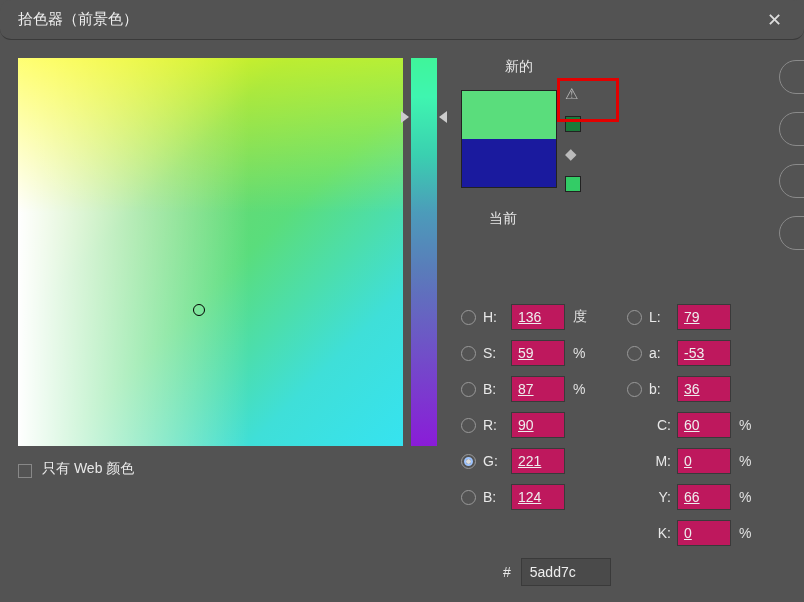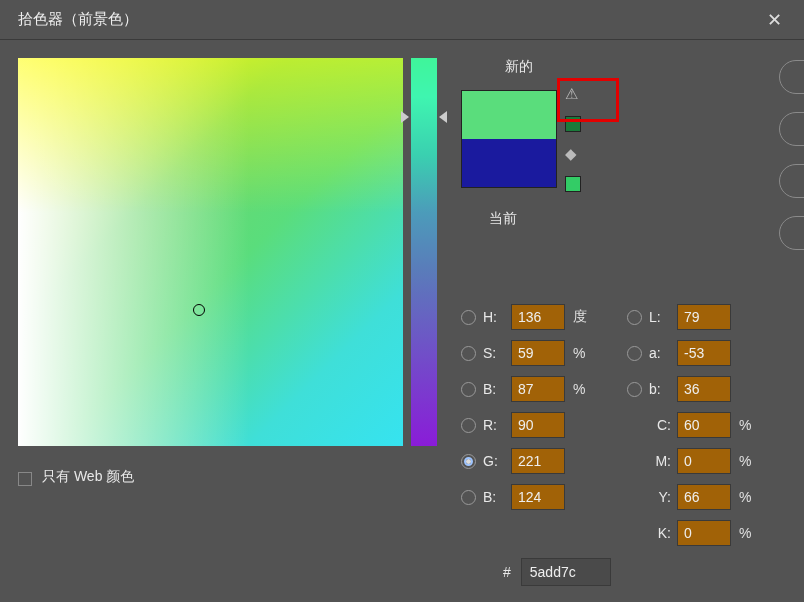--- a/index.html
+++ b/index.html
@@ -13,20 +13,21 @@
       overflow: hidden;
     }
     .titlebar {
       height: 40px;
       background: #535353;
       display: flex;
       align-items: center;
       justify-content: space-between;
       padding: 0 14px 0 18px;
       border-bottom: 1px solid #3a3a3a;
+      border-radius: 11px;
     }
     .titlebar-title { font-size: 15px; color: #eee; }
     .close-x { font-size: 18px; color: #ddd; cursor: pointer; padding: 4px 8px; }
     .content { display: flex; padding: 18px 14px 14px 18px; }
     .left-panel { display: flex; flex-direction: column; }
     .picker-row { display: flex; align-items: flex-start; }
     .sv-field {
       width: 385px;
       height: 388px;
       position: relative;
@@ -59,21 +60,21 @@
       position: absolute; right: -10px; top: 53px;
     }
     .hue-strip {
       width: 26px; height: 388px;
       background: linear-gradient(to bottom,
         #3ff59a 0%, #3ff5b0 10%, #3ad0b0 25%, #4c9bba 40%,
         #5a7bba 55%, #6a5cc4 70%, #7a3cce 85%, #8a1cd8 100%);
       position: relative;
     }
     .webonly-row {
-      display: flex; align-items: flex-end; margin-top: 22px; gap: 10px;
+      display: flex; align-items: flex-end; margin-top: 14px; gap: 10px;
     }
     .checkbox {
       width: 14px; height: 14px;
       border: 1px solid #888;
       background: #535353;
       cursor: pointer;
     }
     .webonly-label { font-size: 14px; color: #e8e8e8; }
 
     .mid-panel { margin-left: 24px; display: flex; flex-direction: column; }
@@ -118,27 +119,28 @@
       border: 2px solid #9fc5ff;
       border-radius: 50%;
     }
     .radio.selected::before {
       content: ""; position: absolute; inset: 4px;
       background: #ddd; border-radius: 50%;
     }
     .lbl { color: #e8e8e8; font-size: 14px; }
     .lbl.right { text-align: right; padding-right: 2px; }
     .num-input {
-      background: #a16207;
+      background: #be185d;
       border: 1px solid #3a3a3a;
       color: #eee;
       font-size: 14px;
       padding: 4px 6px;
       width: 54px;
       height: 26px;
+      text-decoration: underline;
     }
     .unit { color: #e0e0e0; font-size: 14px; padding-left: 2px; }
     .spacer { width: 10px; }
     .hex-row {
       display: flex; align-items: center; gap: 10px;
       margin-top: 12px; margin-left: 42px;
     }
     .hex-input {
       background: #4a4a4a; border: 1px solid #3a3a3a;
       color: #eee; font-size: 14px; padding: 4px 8px;

